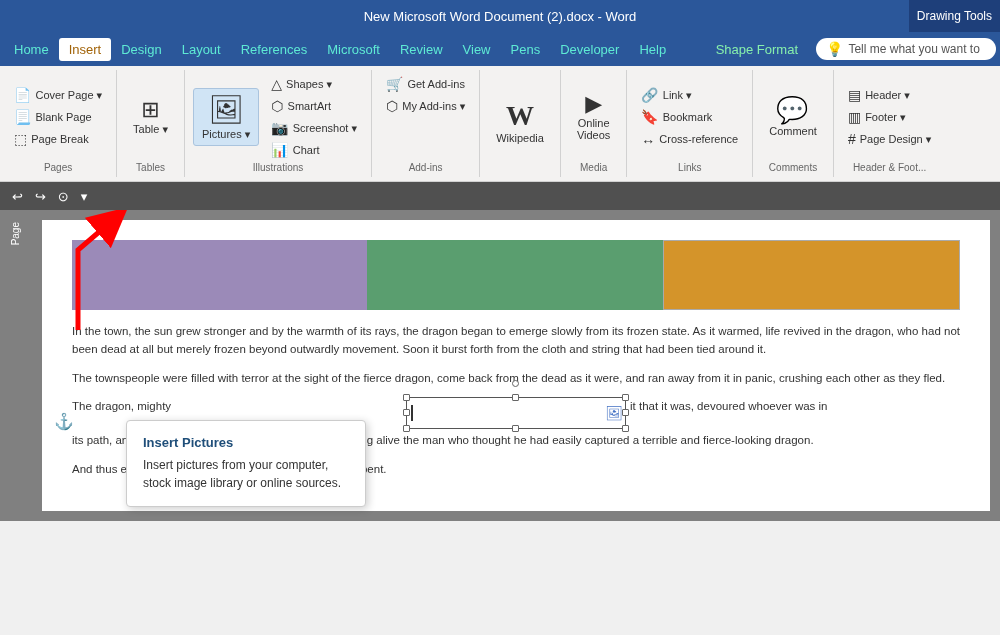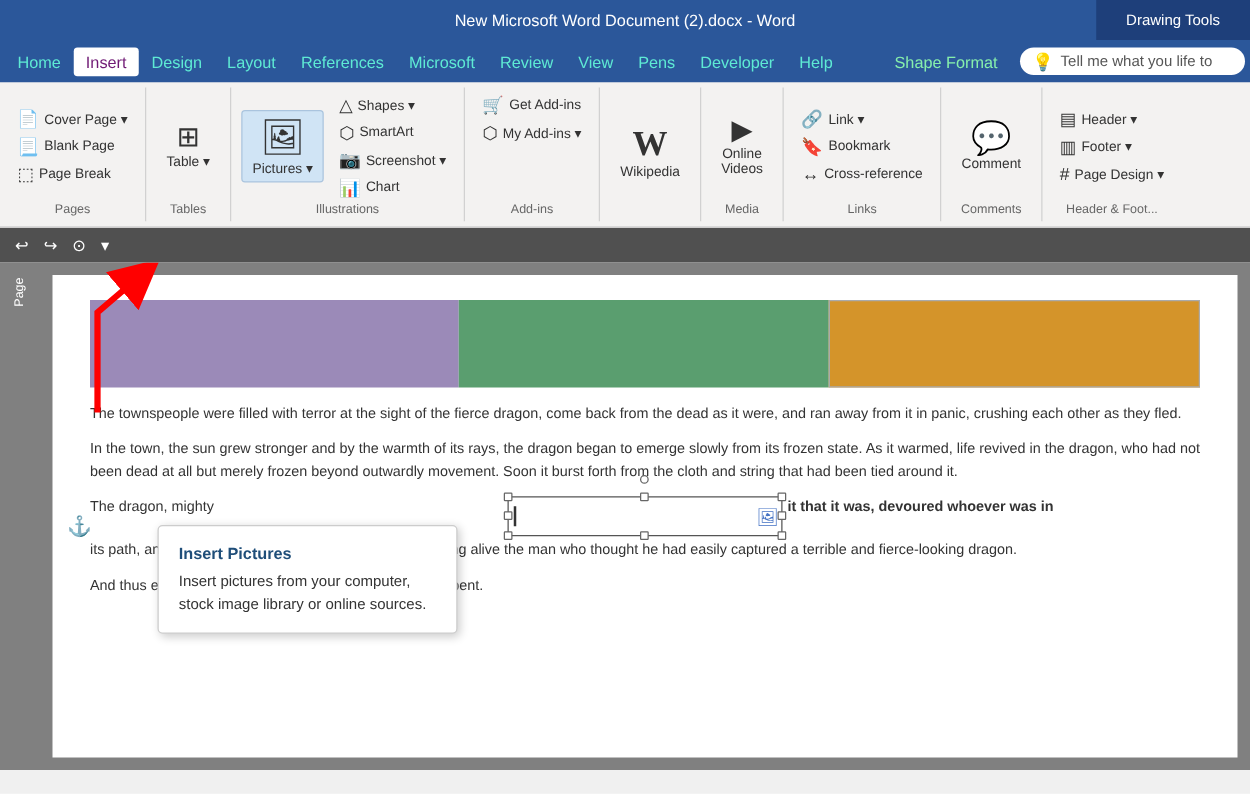--- a/index.html
+++ b/index.html
@@ -18,21 +18,21 @@
     }
     .title-bar-title { flex: 1; text-align: center; }
     .title-bar-right {
       position: absolute;
       right: 0;
       top: 0;
       height: 100%;
       display: flex;
       align-items: center;
       background: #1e3f7a;
-      padding: 0 24px;
+      padding: 0 8px;
       font-size: 12px;
     }
 
     
     .menu-bar {
       background: #2b579a;
       display: flex;
       align-items: center;
       height: 34px;
       padding: 0 4px;
@@ -42,21 +42,21 @@
       padding: 4px 10px;
       font-size: 13px;
       cursor: pointer;
       border-radius: 3px;
     }
     .menu-item:hover, .menu-item.active {
       background: #1e4d8c;
     }
     .menu-item.active {
       background: white;
-      color: #701a75;
+      color: #a16207;
     }
     .shape-format-label {
       margin-left: auto;
       color: #86efac;
       font-size: 13px;
       padding: 4px 10px;
     }
     .tell-me {
       display: flex;
       align-items: center;
@@ -235,21 +235,21 @@
     }
     .doc-img-purple { background: #9b8ab8; flex: 1; }
     .doc-img-green { background: #5a9e6f; flex: 1; }
     .doc-img-orange { background: #d4942a; flex: 1; border: 1px solid #aaa; }
 
     .doc-text { margin-bottom: 10px; font-size: 11.5px; line-height: 1.6; text-align: justify; }
 
     .main-content {
       display: flex;
       flex-direction: column;
-      height: 616px;
+      height: 521px;
     }
   </style>
 </head>
 <body>
 
 <div class="main-content">
 
   <div class="title-bar">
     <span class="title-bar-title">New Microsoft Word Document (2).docx - Word</span>
     <div class="title-bar-right">
@@ -265,21 +265,21 @@
     <div class="menu-item">References</div>
     <div class="menu-item">Microsoft</div>
     <div class="menu-item">Review</div>
     <div class="menu-item">View</div>
     <div class="menu-item">Pens</div>
     <div class="menu-item">Developer</div>
     <div class="menu-item">Help</div>
     <div class="shape-format-label">Shape Format</div>
     <div class="tell-me">
       <span class="tell-me-icon">💡</span>
-      <span>Tell me what you life to</span>
+      <span>Tell me what you want to</span>
     </div>
   </div>
 
   <div class="ribbon" style="position:relative;">
 
     <div class="ribbon-group">
       <div class="ribbon-group-content">
         <div class="ribbon-btn-group">
           <div class="ribbon-btn-small">
             <span class="small-icon">📄</span>
@@ -448,23 +448,23 @@
     </div>
 
     <div class="doc-page" style="margin-top:0; position:relative;">
 
       <div class="doc-images">
         <div class="doc-img-purple"></div>
         <div class="doc-img-green"></div>
         <div class="doc-img-orange"></div>
       </div>
 
+      <p class="doc-text">In the town, the sun grew stronger and by the warmth of its rays, the dragon began to emerge slowly from its frozen state. As it warmed, life revived in the dragon, who had not been dead at all but merely frozen beyond outwardly movement. Soon it burst forth from the cloth and string that had been tied around it.</p>
+
       <p class="doc-text">The townspeople were filled with terror at the sight of the fierce dragon, come back from the dead as it were, and ran away from it in panic, crushing each other as they fled.</p>
-
-      <p class="doc-text">In the town, the sun grew stronger and by the warmth of its rays, the dragon began to emerge slowly from its frozen state. As it warmed, life revived in the dragon, who had not been dead at all but merely frozen beyond outwardly movement. Soon it burst forth from the cloth and string that had been tied around it.</p>
 
       <div style="position:relative; margin-bottom:10px;">
         <span style="position:absolute; left:-18px; top:12px; color:#4472c4; font-size:16px;">⚓</span>
 
         <div style="display:flex; font-size:11.5px; text-align:justify; line-height:1.6;">
           <div style="flex:1;">
             <span>The dragon, mighty </span>
           </div>
 
           <div style="position:relative; border:1px solid #555; width:220px; height:32px; display:flex; align-items:center; margin: 0 4px;">
@@ -475,21 +475,21 @@
             <div style="position:absolute; width:7px; height:7px; background:white; border:1px solid #666; top:-4px; right:-4px; border-radius:1px;"></div>
             <div style="position:absolute; width:7px; height:7px; background:white; border:1px solid #666; top:calc(50% - 4px); left:-4px; border-radius:1px;"></div>
             <div style="position:absolute; width:7px; height:7px; background:white; border:1px solid #666; top:calc(50% - 4px); right:-4px; border-radius:1px;"></div>
             <div style="position:absolute; width:7px; height:7px; background:white; border:1px solid #666; bottom:-4px; left:-4px; border-radius:1px;"></div>
             <div style="position:absolute; width:7px; height:7px; background:white; border:1px solid #666; bottom:-4px; left:calc(50% - 4px); border-radius:1px;"></div>
             <div style="position:absolute; width:7px; height:7px; background:white; border:1px solid #666; bottom:-4px; right:-4px; border-radius:1px;"></div>
             <div style="position:absolute; width:7px; height:7px; background:white; border:1px solid #666; top:-18px; left:calc(50% - 4px); border-radius:50%;"></div>
 
             <span style="position:absolute; right:2px; color:#4472c4; font-size:14px;">🖼</span>
           </div>
-          <div style="flex:1; text-align:justify;font-weight:bold;">
+          <div style="flex:1; text-align:justify;">
             <span> it that it was, devoured whoever was in </span>
           </div>
         </div>
         <div style="font-size:11.5px; text-align:justify; margin-top:2px;">
           <span>its path, and finding a pillar, entwined itself around it, eating alive the man who thought he had easily captured a terrible and fierce-looking dragon.</span>
         </div>
       </div>
 
       <p class="doc-text">And thus ends the story of the snake-catcher and the serpent.</p>
 

